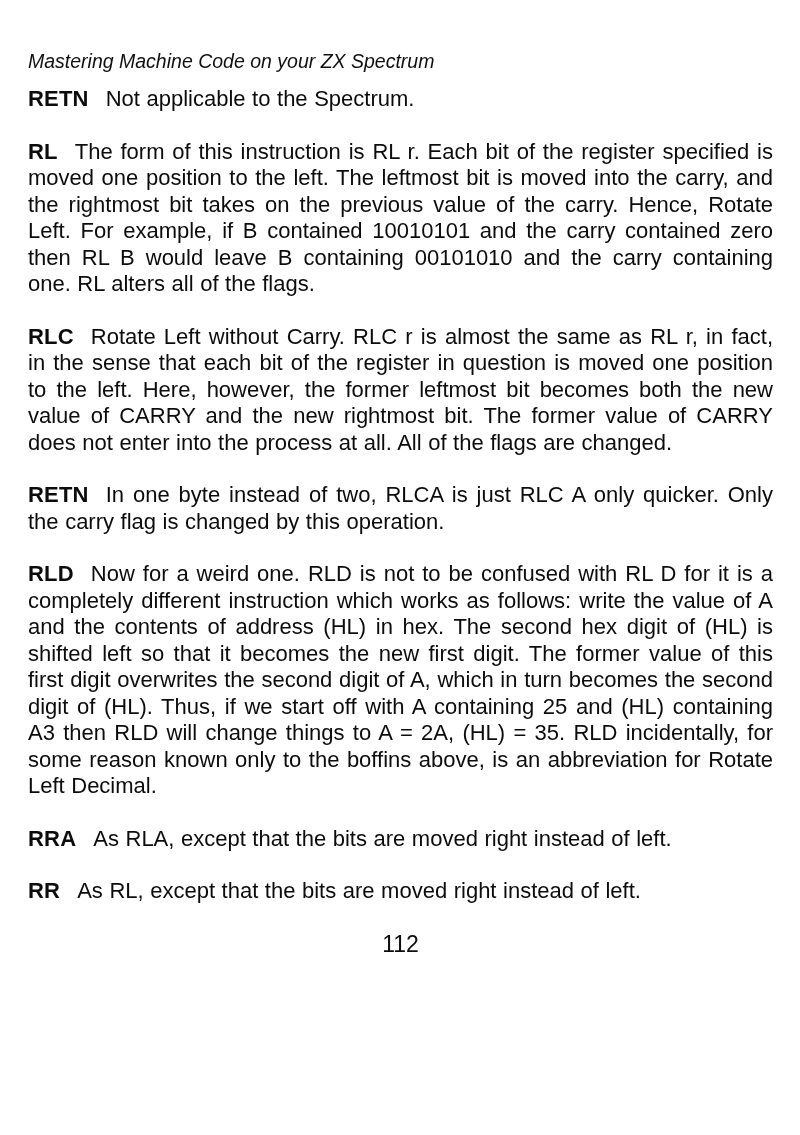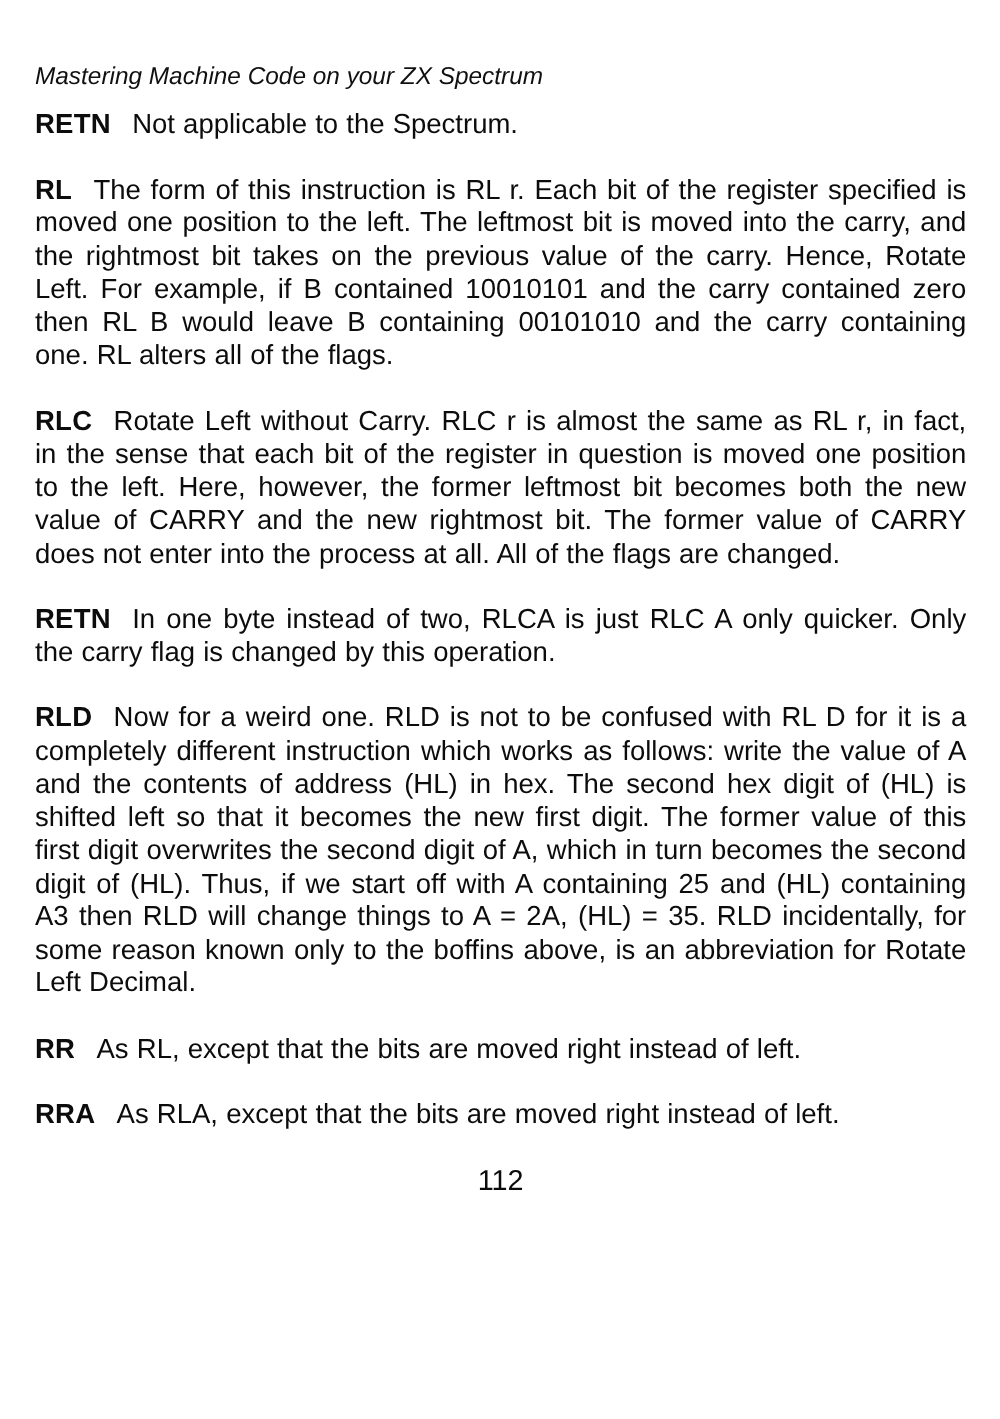--- a/index.html
+++ b/index.html
@@ -58,19 +58,19 @@
 
   <p class="entry"><b class="term">RL</b><span>The form of this instruction is RL r. Each bit of the register specified is moved one position to the left. The leftmost bit is moved into the carry, and the rightmost bit takes on the previous value of the carry. Hence, Rotate Left. For example, if B contained 10010101 and the carry contained zero then RL B would leave B containing 00101010 and the carry containing one. RL alters all of the flags.</span></p>
 
 
   <p class="entry"><b class="term">RLC</b><span>Rotate Left without Carry. RLC r is almost the same as RL r, in fact, in the sense that each bit of the register in question is moved one position to the left. Here, however, the former leftmost bit becomes both the new value of CARRY and the new rightmost bit. The former value of CARRY does not enter into the process at all. All of the flags are changed.</span></p>
 
   <p class="entry"><b class="term">RETN</b><span>In one byte instead of two, RLCA is just RLC A only quicker. Only the carry flag is changed by this operation.</span></p>
 
   <p class="entry"><b class="term">RLD</b><span>Now for a weird one. RLD is not to be confused with RL D for it is a completely different instruction which works as follows: write the value of A and the contents of address (HL) in hex. The second hex digit of (HL) is shifted left so that it becomes the new first digit. The former value of this first digit overwrites the second digit of A, which in turn becomes the second digit of (HL). Thus, if we start off with A containing 25 and (HL) containing A3 then RLD will change things to A = 2A, (HL) = 35. RLD incidentally, for some reason known only to the boffins above, is an abbreviation for Rotate Left Decimal.</span></p>
 
+  <p class="entry"><b class="term">RRA</b><span>As RLA, except that the bits are moved right instead of left.</span></p>
+
   <p class="entry"><b class="term">RR</b><span>As RL, except that the bits are moved right instead of left.</span></p>
-
-  <p class="entry"><b class="term">RRA</b><span>As RLA, except that the bits are moved right instead of left.</span></p>
 
   <div class="page-number">112</div>
 
 </div>
 
 </body></html>

